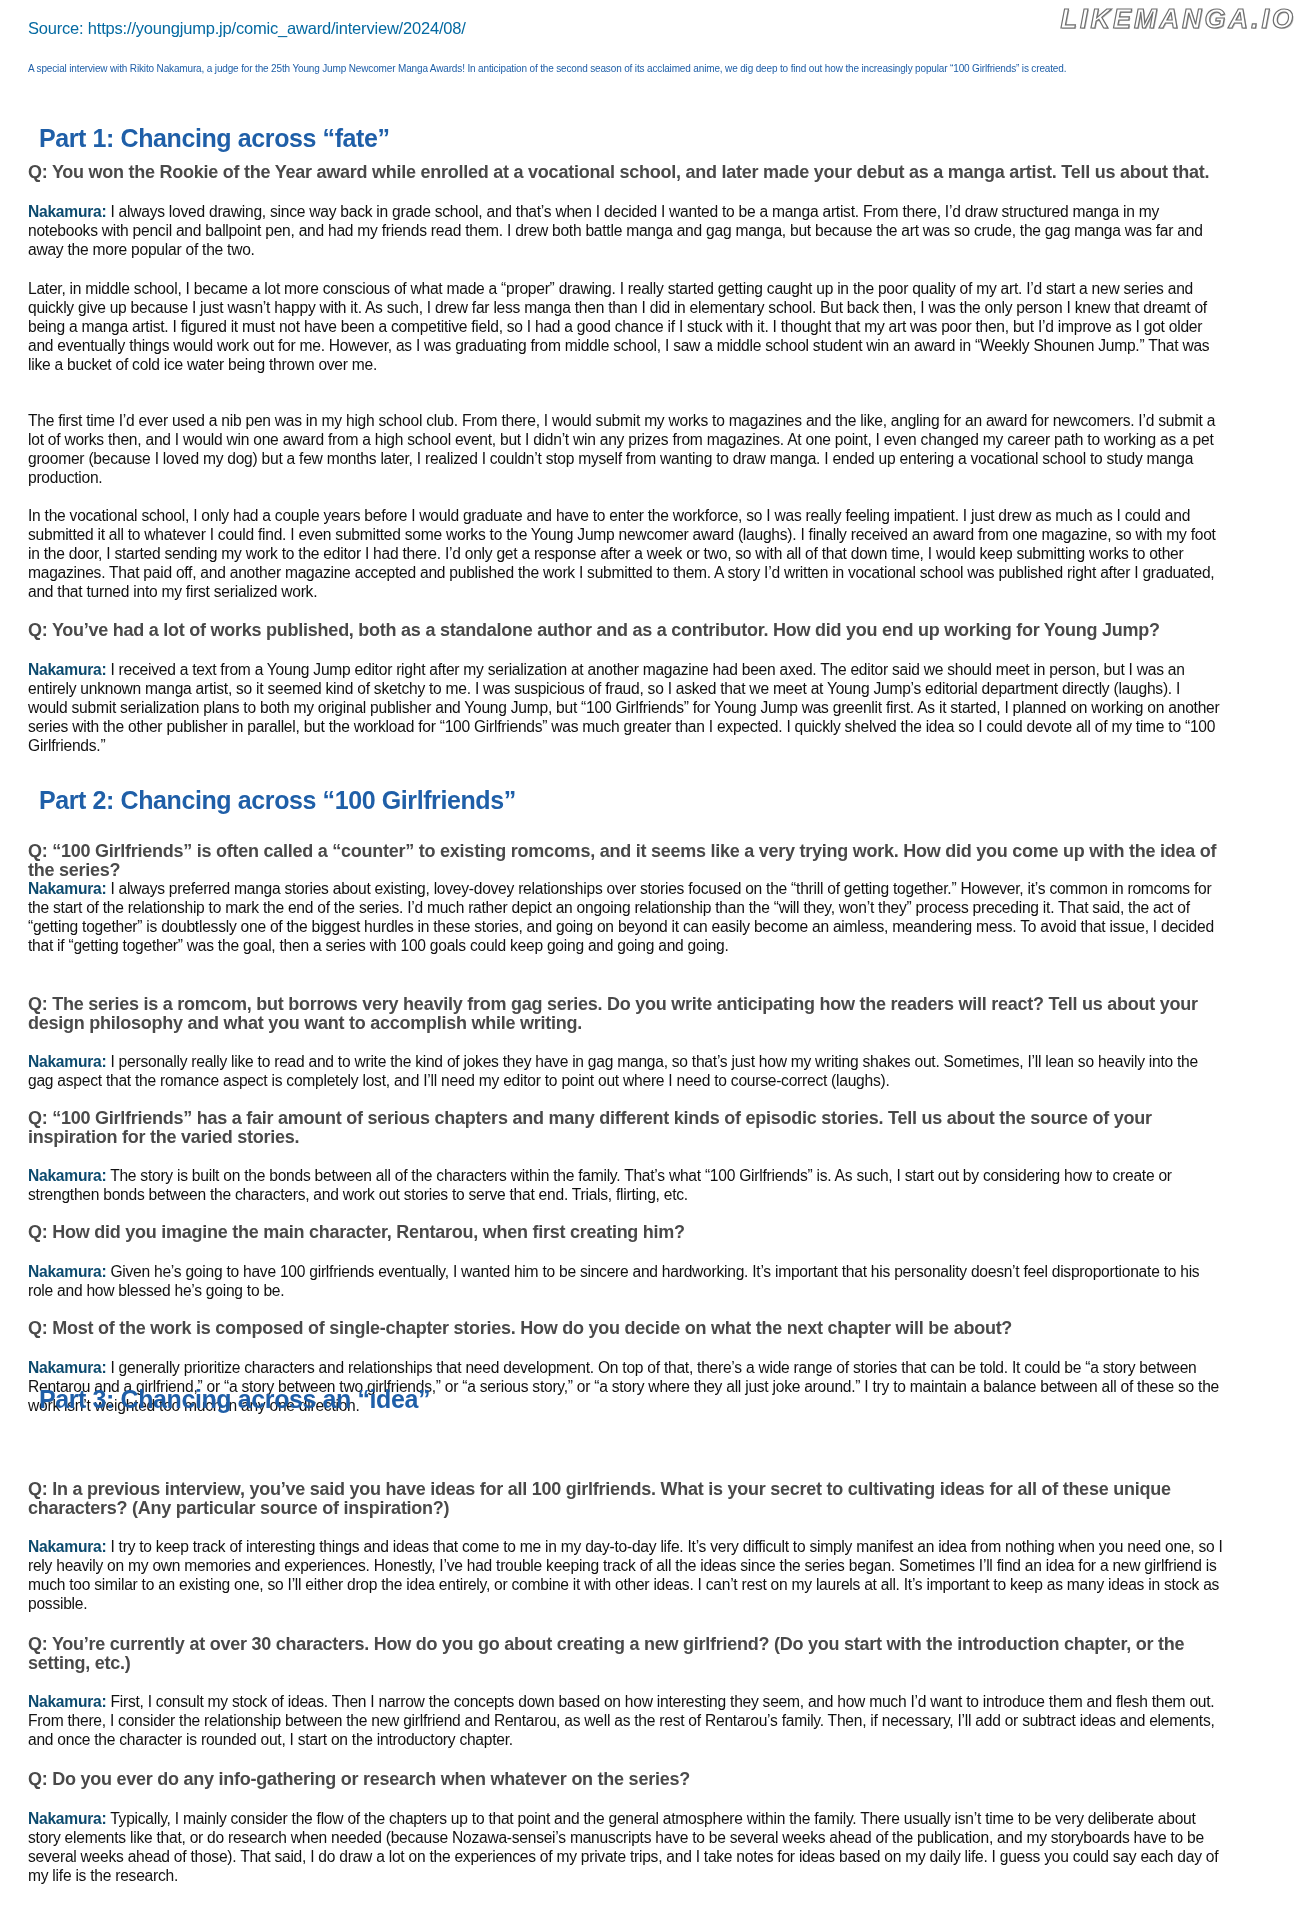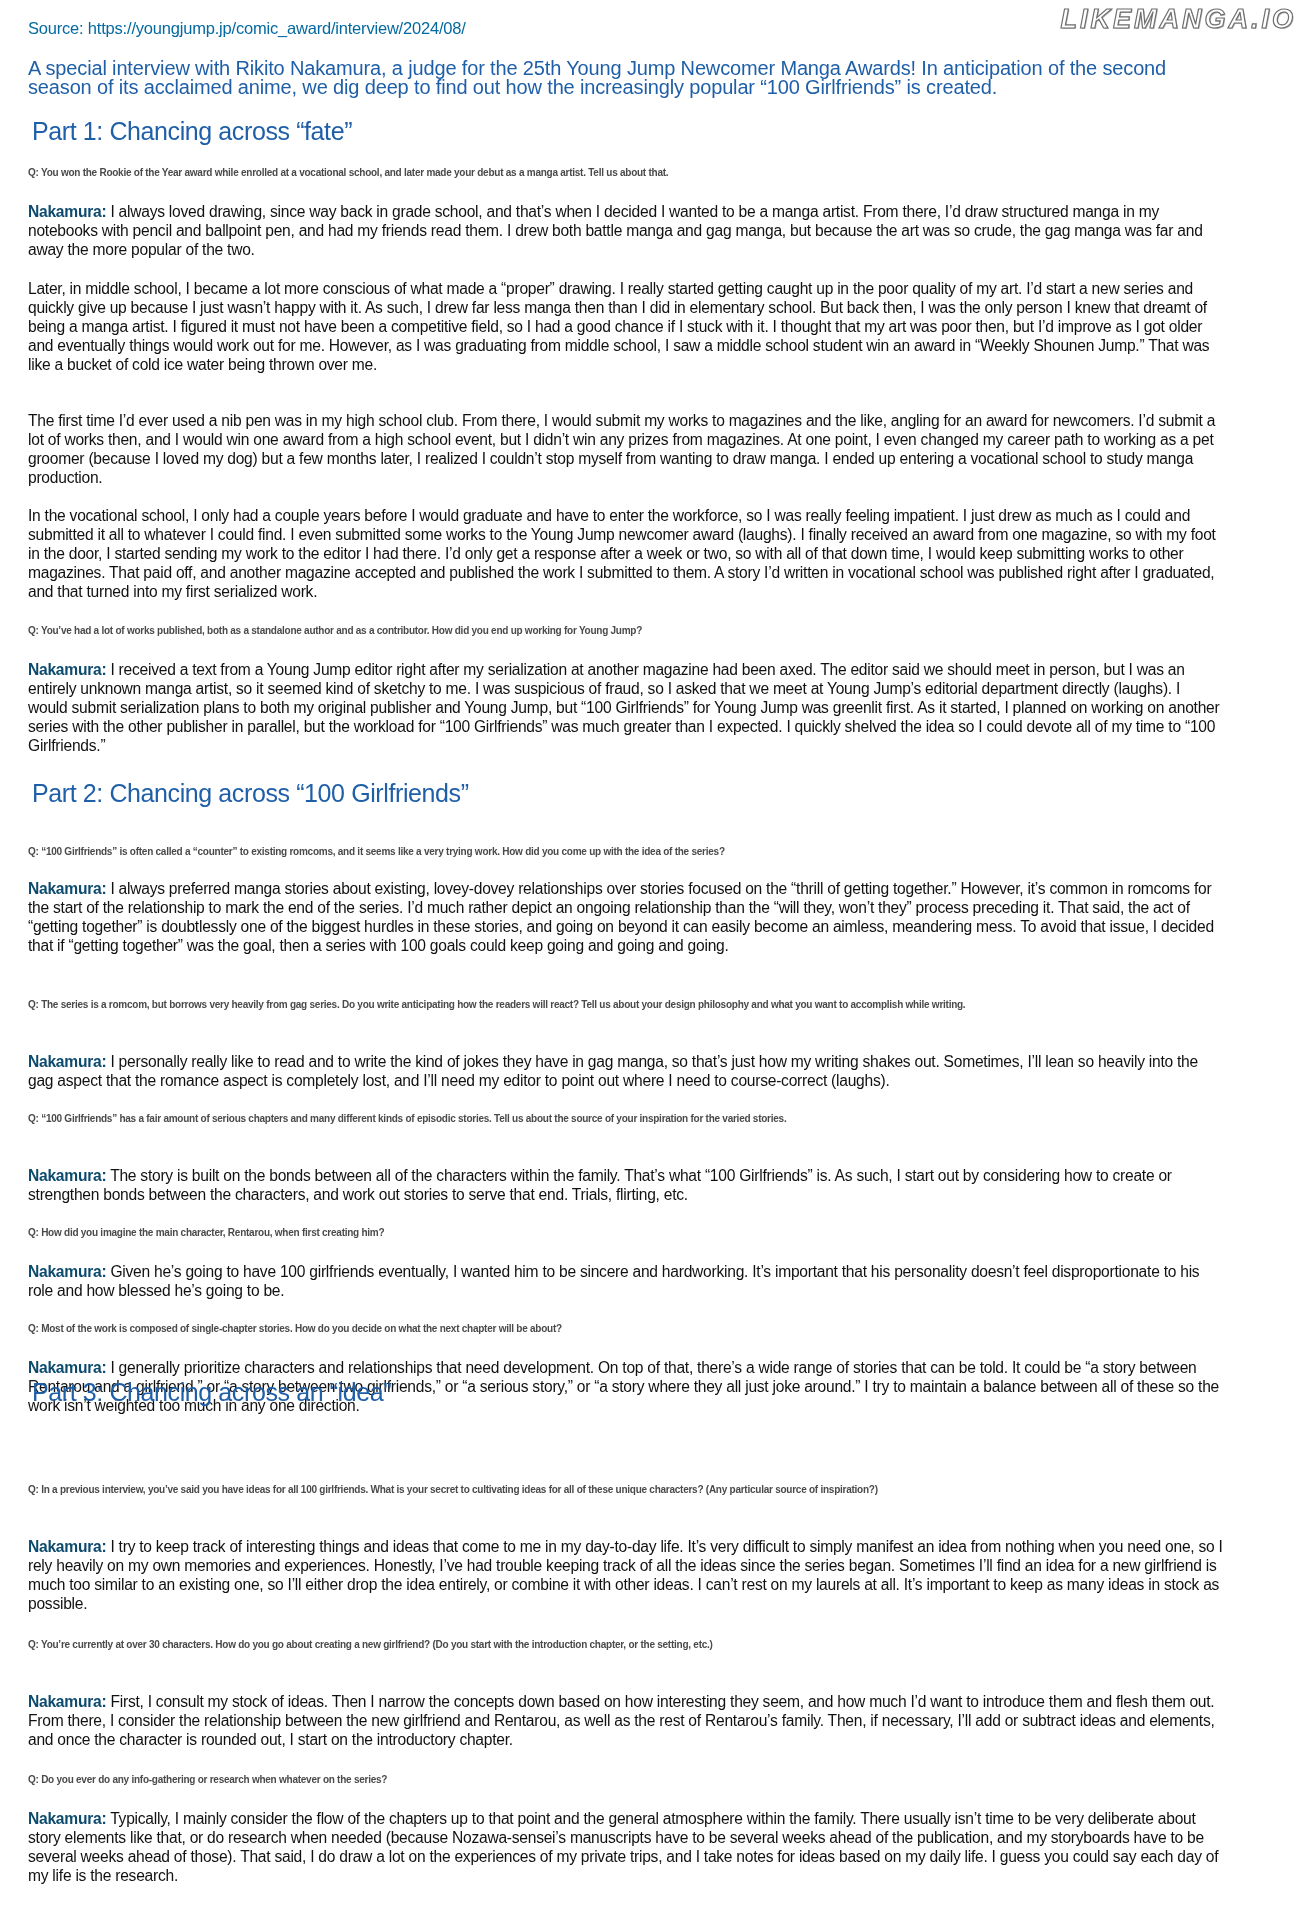--- a/index.html
+++ b/index.html
@@ -9,27 +9,27 @@
     color: #1a1a1a;
   }
   .source { position: absolute; left: 28px; top: 19px; font-size: 16.5px; color: #0369a1; letter-spacing: -0.2px; }
   .watermark {
     position: absolute; right: 4px; top: 4px;
     font-family: Liberation Sans, sans-serif; font-size: 27px; font-weight: bold;
     color: #ffffff; letter-spacing: 3px; font-style: italic;
     -webkit-text-stroke: 1.2px #6e6e6e;
     text-shadow: 1px 1px 0 #bdbdbd;
   }
-  .intro { position: absolute; left: 28px; top: 59px; width: 1150px; font-size: 20px; line-height: 19px; color: #1f5fa8; letter-spacing: -0.15px; }
+  .intro { position: absolute; left: 28px; top: 59px; width: 1150px; font-size: 10px; line-height: 19px; color: #1f5fa8; letter-spacing: -0.15px; }
   h2 {
-    margin: 4px; font-size: 25px; font-weight: normal; color: #1f5fa8;
+    margin: 11px; font-size: 25px; font-weight: bold; color: #1f5fa8;
     letter-spacing: -0.4px; line-height: 30px;
   }
   .q {
-    margin: 0; font-size: 10px; line-height: 19px; color: #4a4a4a; font-weight: bold;
+    margin: 0; font-size: 18px; line-height: 19px; color: #4a4a4a; font-weight: bold;
     letter-spacing: -0.25px;
   }
   .a { margin: 0; font-size: 15.6px; line-height: 19px; color: #111; letter-spacing: -0.25px; }
   .a .speaker { color: #0c4a6e; font-weight: bold; }
   .blk { position: absolute; left: 28px; width: 1195px; }
 </style>
 </head>
 <body>
 
 <div class="source">Source: https://youngjump.jp/comic_award/interview/2024/08/</div>

